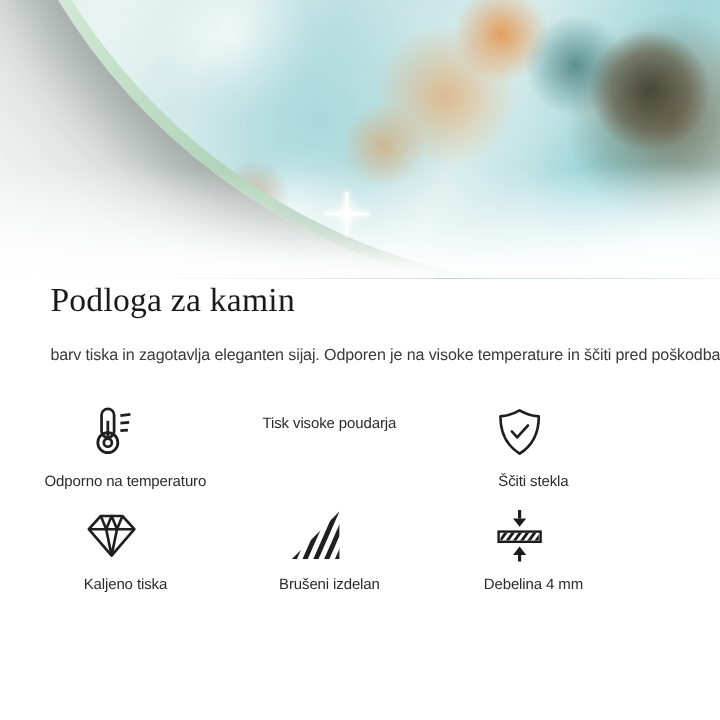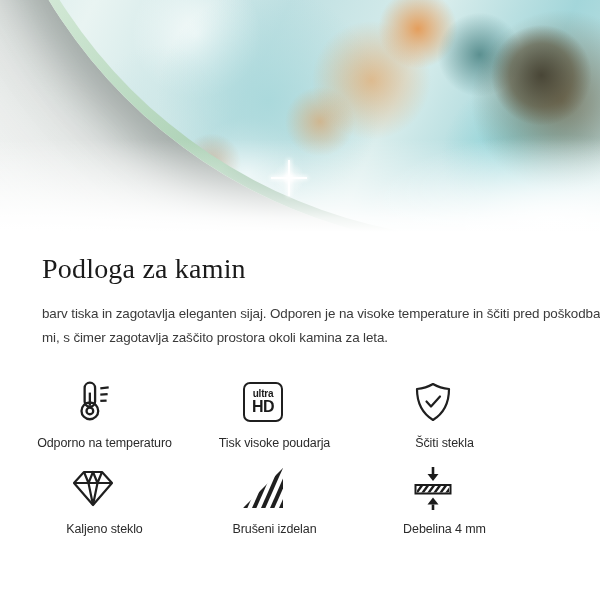--- a/index.html
+++ b/index.html
@@ -65,21 +65,21 @@
   .sparkle::before { left: 17px; top: 0;  width: 2px; height: 36px; }
   .sparkle::after  { left: 0;  top: 17px; width: 36px; height: 2px; }
 
   
   .content { padding: 0 42px; }
   .page-title {
     font-family: "Liberation Serif", "DejaVu Serif", serif;
     font-weight: 400;
     font-size: 28px; line-height: 34px;
     color: #1a1a1a;
-    margin: 20px 0 16px;
+    margin: 2px 0 16px;
     letter-spacing: 0.2px;
   }
   .intro {
     font-size: 13.4px; line-height: 24px;
     letter-spacing: -0.1px;
     color: #3a3a3a;
   }
   .intro-line { display: block; white-space: nowrap; }
 
   
@@ -123,68 +123,61 @@
   <div class="hero-fade"></div>
   <div class="sparkle"></div>
 </div>
 
 <div class="content">
 
   <h1 class="page-title"><span>Podloga za kamin</span><br></h1>
 
   <p class="intro">
       <span class="intro-line">barv tiska in zagotavlja eleganten sijaj. Odporen je na visoke temperature in ščiti pred poškodba-</span>
-      <span class="intro-line">mi, s čimer zagotavlja zaščito prostora okoli kamina za leta.</span>
     </p>
 
   <div class="features">
 
     <div class="feature">
       <div class="icon-box">
         <svg width="46" height="46" viewBox="0 0 44 44">
           <rect class="icon-stroke" x="14" y="3.5" width="10" height="23" rx="5"></rect>
           <circle class="icon-stroke" cx="19" cy="30.5" r="8"></circle>
           <circle class="icon-stroke" cx="19" cy="30.5" r="3.2"></circle>
           <line class="icon-stroke" x1="19" y1="13" x2="19" y2="25.5"></line>
           <line class="icon-stroke" x1="29" y1="9" x2="37" y2="8"></line>
           <line class="icon-stroke" x1="29" y1="15" x2="36" y2="14.4"></line>
           <line class="icon-stroke" x1="29" y1="21" x2="35" y2="20.6"></line>
         </svg>
       </div>
       <div class="label">Odporno na temperaturo</div>
     </div>
 
     <div class="feature">
-      <div class="icon-box">
-        <div class="uhd-box">
-          <span class="uhd-top">ultra</span>
-          <span class="uhd-bottom">HD</span>
-        </div>
-      </div>
       <div class="label">Tisk visoke poudarja</div>
     </div>
 
     <div class="feature">
       <div class="icon-box">
         <svg width="44" height="44" viewBox="0 0 44 44">
           <path class="icon-stroke" stroke-linejoin="round" d="M22 4 C27 7 32 8.5 38 9 C38 21 34 32.5 22 40 C10 32.5 6 21 6 9 C12 8.5 17 7 22 4 Z"></path>
           <polyline class="icon-stroke" stroke-linecap="round" stroke-linejoin="round" points="15.5,21.5 20,26.5 29,16.5"></polyline>
         </svg>
       </div>
       <div class="label">Ščiti stekla</div>
     </div>
 
     <div class="feature">
       <div class="icon-box">
         <svg width="46" height="44" viewBox="0 0 44 44">
           <path class="icon-stroke" stroke-linejoin="round" stroke-width="2" d="M13 6 L31 6 L41 17 L22 39 L3 17 Z"></path>
           <path class="icon-stroke" stroke-linejoin="round" stroke-width="1.8" d="M3 17 L41 17 M13 6 L17.5 17 L22 39 M31 6 L26.5 17 L22 39 M17.5 17 L22 6 L26.5 17"></path>
         </svg>
       </div>
-      <div class="label">Kaljeno steklo</div>
+      <div class="label">Kaljeno tiska</div>
     </div>
 
     <div class="feature">
       <div class="icon-box">
         <svg width="44" height="44" viewBox="0 0 44 44">
           <defs>
             <clipPath id="triClip">
                 <path d="M2 42 L42 42 L42 2 Z"></path>
               </clipPath>
           </defs>

